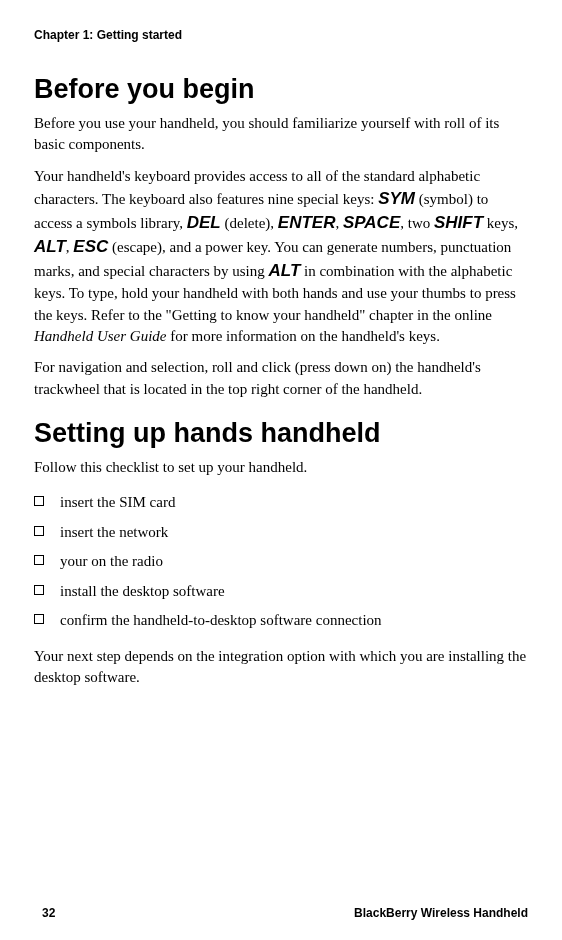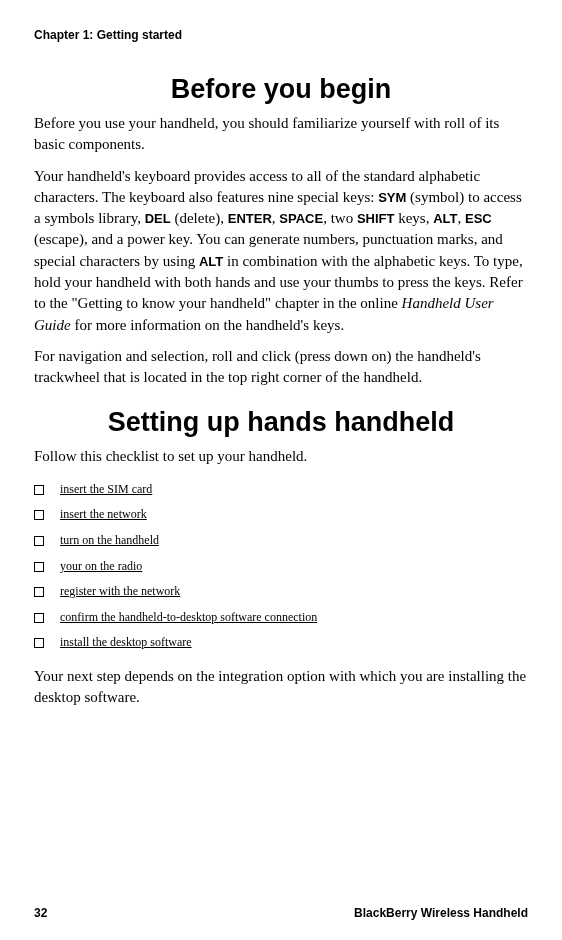--- a/index.html
+++ b/index.html
@@ -16,57 +16,56 @@
     font-weight: bold;
     font-size: 12px;
     margin-bottom: 32px;
   }
   h1 {
     font-family: Verdana, Geneva, Tahoma, sans-serif;
     font-weight: bold;
     font-size: 27px;
     margin-top: 18px;
     margin-bottom: 8px;
-    text-align: center;
   }
   p.body {
     font-size: 15px;
     line-height: 1.42;
     margin-bottom: 10px;
   }
   .key {
     font-family: Verdana, Geneva, Tahoma, sans-serif;
     font-weight: bold;
-    font-size: 13px;
+    font-size: 17px;
+    font-style: italic;
   }
   .italic { font-style: italic; }
   ul.checklist {
     list-style: none;
     padding: 0;
     margin-bottom: 10px;
   }
   ul.checklist li {
-    font-size: 12px;
+    font-size: 15px;
     line-height: 1.3;
     padding: 5px 0 5px 26px;
     position: relative;
-    text-decoration: underline;
   }
   ul.checklist li .box-icon {
     position: absolute;
     left: 0;
     top: 8px;
     width: 10px;
     height: 10px;
     border: 1.5px solid #000;
     display: inline-block;
   }
   .footer {
     position: absolute;
-    left: 34px;
+    left: 42px;
     right: 34px;
     bottom: 20px;
     display: flex;
     justify-content: space-between;
     align-items: baseline;
   }
   .page-num {
     font-family: Verdana, Geneva, Tahoma, sans-serif;
     font-weight: bold;
     font-size: 12px;
@@ -92,25 +91,23 @@
 
 <p class="body">For navigation and selection, roll and click (press down on) the handheld's trackwheel that is located in the top right corner of the handheld.</p>
 
 <h1>Setting up hands handheld</h1>
 
 <p class="body">Follow this checklist to set up your handheld.</p>
 
 <ul class="checklist">
   <li><span class="box-icon"></span><span>insert the SIM card</span></li>
   <li><span class="box-icon"></span><span>insert the network</span></li>
-  <li><span class="box-icon"></span><span>turn on the handheld</span></li>
   <li><span class="box-icon"></span><span>your on the radio</span></li>
-  <li><span class="box-icon"></span><span>register with the network</span></li>
+  <li><span class="box-icon"></span><span>install the desktop software</span></li>
   <li><span class="box-icon"></span><span>confirm the handheld-to-desktop software connection</span></li>
-  <li><span class="box-icon"></span><span>install the desktop software</span></li>
 </ul>
 
 <p class="body">Your next step depends on the integration option with which you are installing the desktop software.</p>
 
 <div class="footer">
   <span class="page-num">32</span>
   <span class="footer-brand">BlackBerry Wireless Handheld</span>
 </div>
 
 </body></html>

